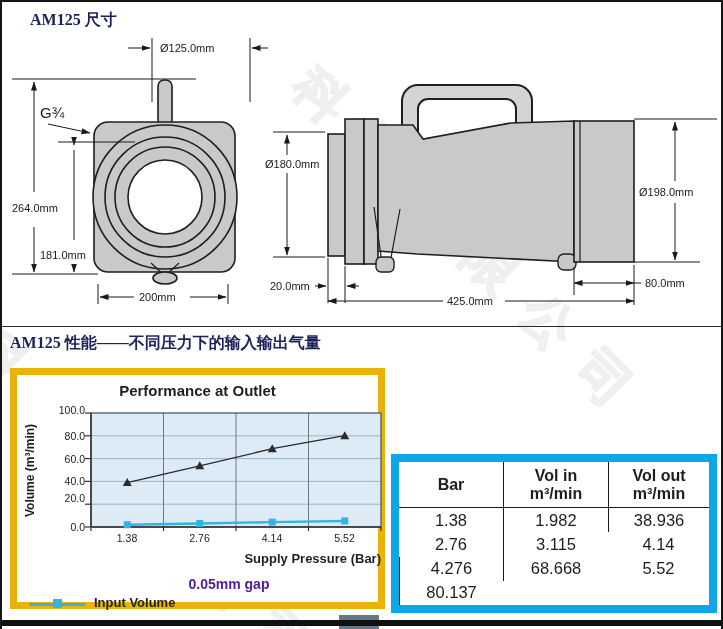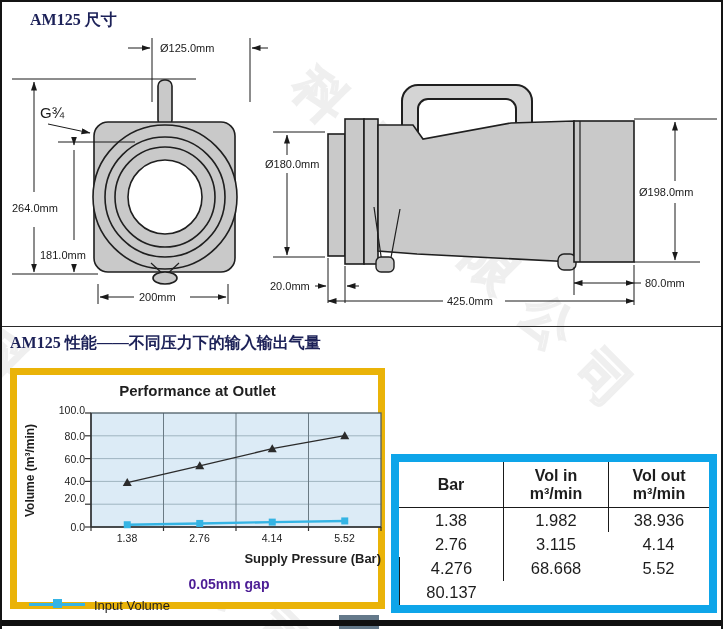--- a/index.html
+++ b/index.html
@@ -46,21 +46,21 @@
   }
   .ytick{position:absolute; left:26px; width:42px; text-align:right;
     font-size:10.5px; color:#222;}
   .xtick{position:absolute; top:157px; width:44px; text-align:center;
     font-size:10.5px; color:#222;}
   #plot{position:absolute; left:74px; top:38px; overflow:visible;}
   .xlabel{position:absolute; left:74px; top:176px; width:290px; text-align:right;
     font-weight:bold; font-size:13px; color:#1f1f1f;}
   .gap-note{position:absolute; left:67px; top:201px; width:290px; text-align:center;
     font-weight:bold; font-size:14px; color:#4c1d95;}
-  .legend-item{position:absolute; top:220px; display:flex; align-items:flex-end; gap:9px; height:18px;}
+  .legend-item{position:absolute; top:220px; display:flex; align-items:flex-start; gap:9px; height:18px;font-weight:bold;}
   #legend-input{left:12px;} #legend-output{left:194px;}
   .leg-line{position:relative; width:56px; height:18px;}
   .leg-line .bar{position:absolute; left:0; top:8px; width:56px;}
   #legend-input .bar{height:3px; background:#35b4e4; top:7.5px;}
   #legend-output .bar{height:1.5px; background:#2b2b2b;}
   .leg-sq{position:absolute; left:24px; top:4px; width:9px; height:9px; background:#35b4e4;}
   .leg-tri{position:absolute; left:23px; top:2px; width:0; height:0;
     border-left:5.5px solid transparent; border-right:5.5px solid transparent;
     border-bottom:9px solid #2b2b2b;}
   .leg-label{font-size:13px; color:#1f1f1f; white-space:nowrap;}

